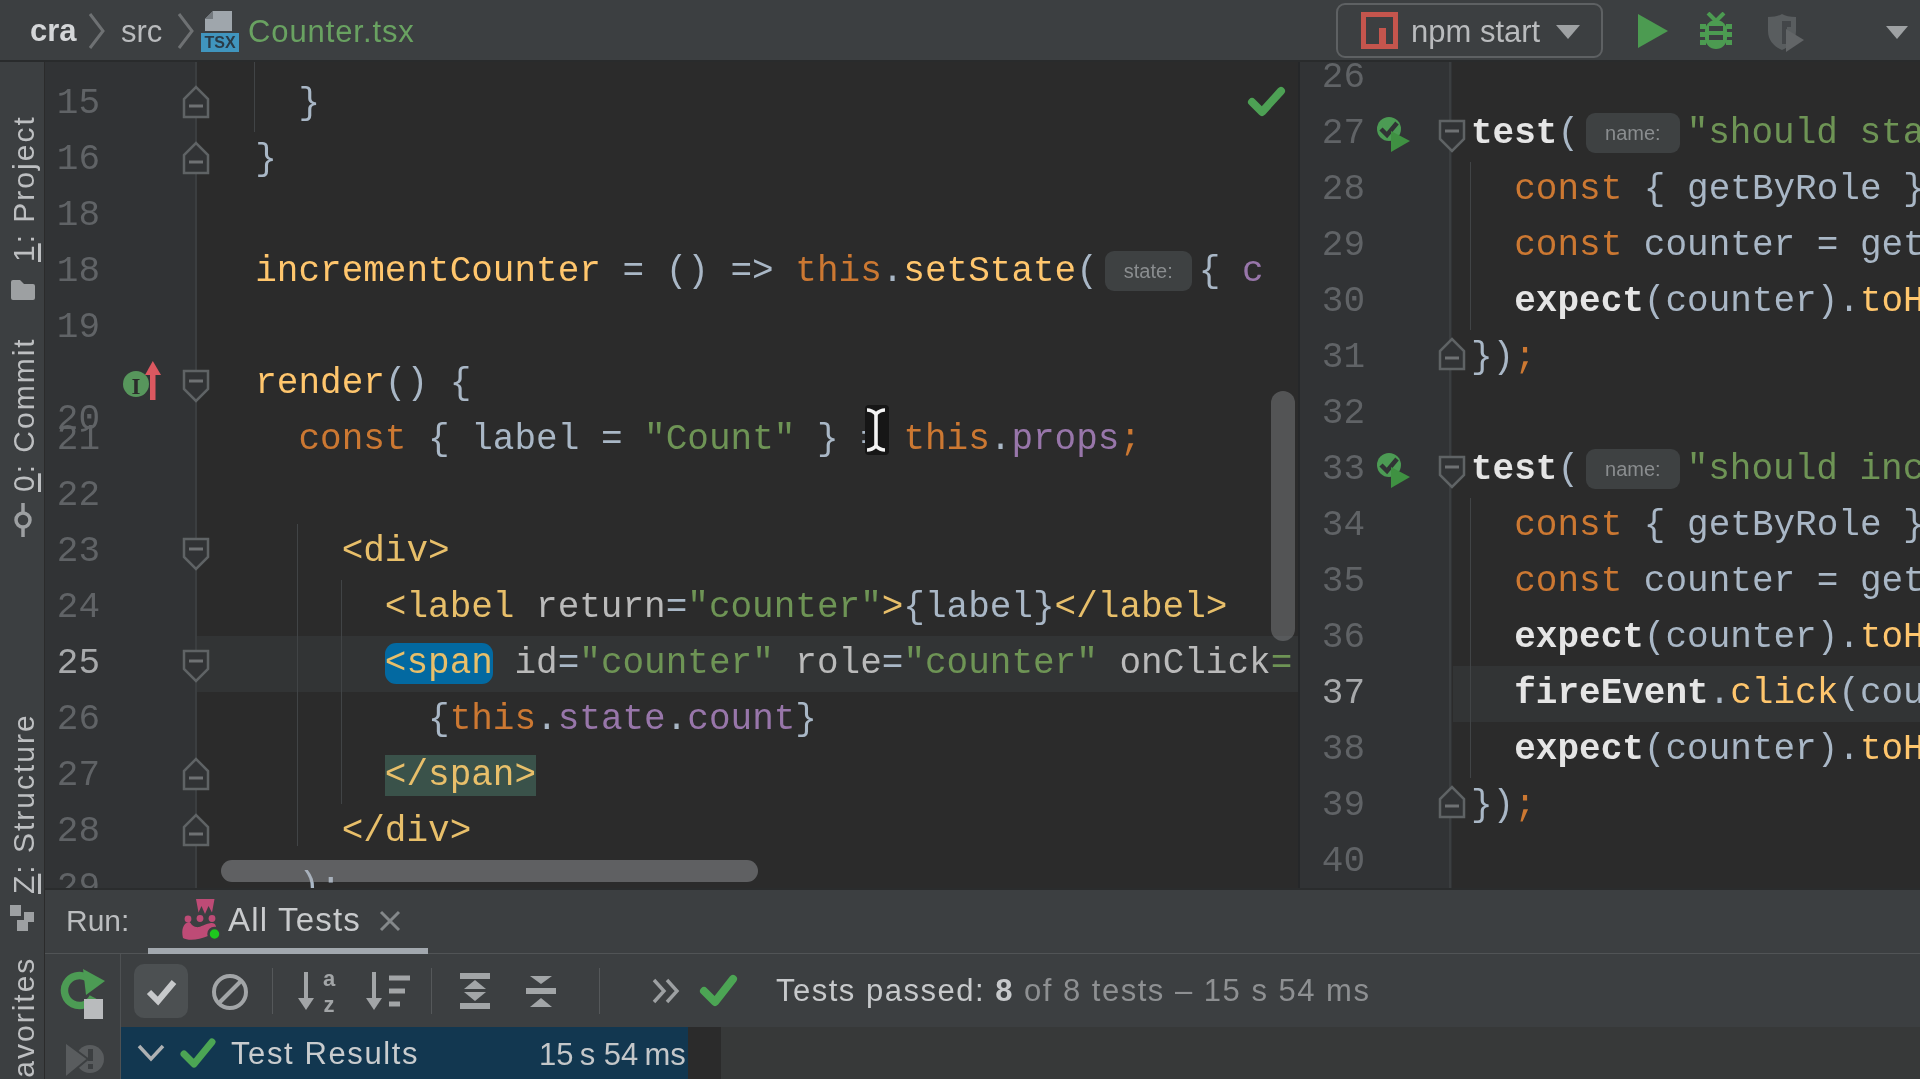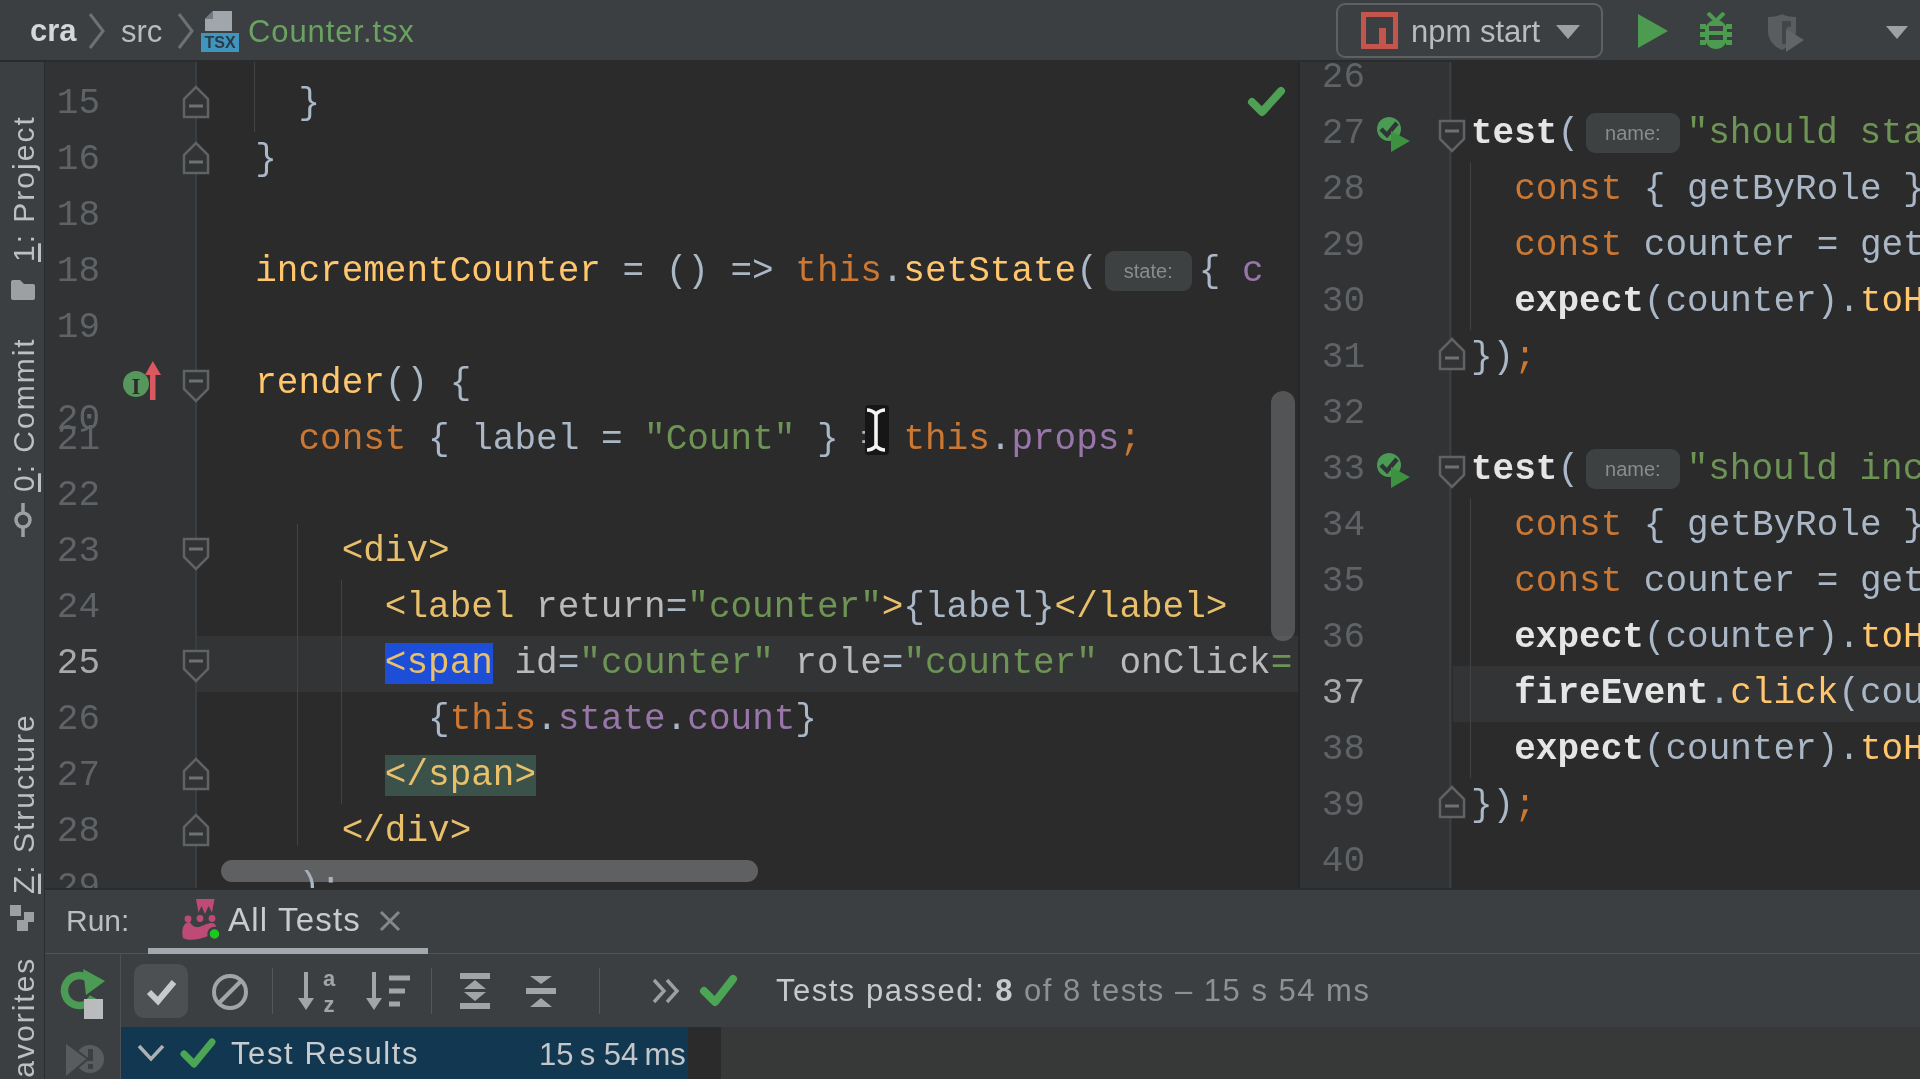--- a/index.html
+++ b/index.html
@@ -92,21 +92,21 @@
   <div class="num" style="left:1285px;top:834px;">40</div>
 
   <div class="abs" style="left:197px;top:62px;width:1101px;height:826px;overflow:hidden;">
     <div class="cl" style="left:15px;top:14px;">    <span class="li">}</span></div>
     <div class="cl" style="left:15px;top:70px;">  <span class="li">}</span></div>
     <div class="cl" style="left:15px;top:182px;">  <span class="fn">incrementCounter</span> <span class="li">= () =&gt;</span> <span class="kw">this</span><span class="li">.</span><span class="fn">setState</span><span class="li">(</span><span class="inlay">state:</span><span class="li">{ </span><span class="pu">c</span></div>
     <div class="cl" style="left:15px;top:294px;">  <span class="fn">render</span><span class="li">() {</span></div>
     <div class="cl" style="left:15px;top:350px;">    <span class="kw">const</span> <span class="li">{ label = </span><span class="st">"Count"</span> <span class="li">} = </span><span class="kw">this</span><span class="li">.</span><span class="pu">props</span><span class="kw">;</span></div>
     <div class="cl" style="left:15px;top:462px;">      <span class="tg">&lt;div&gt;</span></div>
     <div class="cl" style="left:15px;top:518px;">        <span class="tg">&lt;label</span> <span class="at">return</span><span class="li">=</span><span class="st">"counter"</span><span class="tg">&gt;</span><span class="li">{label}</span><span class="tg">&lt;/label&gt;</span></div>
-    <div class="cl" style="left:15px;top:574px;">        <span class="tg" style="background:#1d4ed8;">&lt;span</span> <span class="at">id</span><span class="li">=</span><span class="st">"counter"</span> <span class="at">role</span><span class="li">=</span><span class="st">"counter"</span> <span class="at">onClick</span><span class="st">=</span></div>
+    <div class="cl" style="left:15px;top:574px;">        <span class="tg" style="background:#0369a1;border-radius:11px;">&lt;span</span> <span class="at">id</span><span class="li">=</span><span class="st">"counter"</span> <span class="at">role</span><span class="li">=</span><span class="st">"counter"</span> <span class="at">onClick</span><span class="st">=</span></div>
     <div class="cl" style="left:15px;top:630px;">          <span class="li">{</span><span class="kw">this</span><span class="li">.</span><span class="pu">state</span><span class="li">.</span><span class="pu">count</span><span class="li">}</span></div>
     <div class="cl" style="left:15px;top:686px;">        <span class="tg" style="background:#3A524A;">&lt;/span&gt;</span></div>
     <div class="cl" style="left:15px;top:742px;">      <span class="tg">&lt;/div&gt;</span></div>
     <div class="cl" style="left:15px;top:798px;">    <span class="li">);</span></div>
   </div>
 
   <div class="abs" style="left:1452px;top:62px;width:468px;height:826px;overflow:hidden;">
     <div class="cl" style="left:19px;top:44px;"><span class="it">test</span><span class="li">(</span><span class="inlay">name:</span><span class="st">"should sta</span></div>
     <div class="cl" style="left:19px;top:100px;">  <span class="kw">const</span> <span class="li">{ getByRole } = </span></div>
     <div class="cl" style="left:19px;top:156px;">  <span class="kw">const</span> <span class="li">counter = getByRole</span></div>

